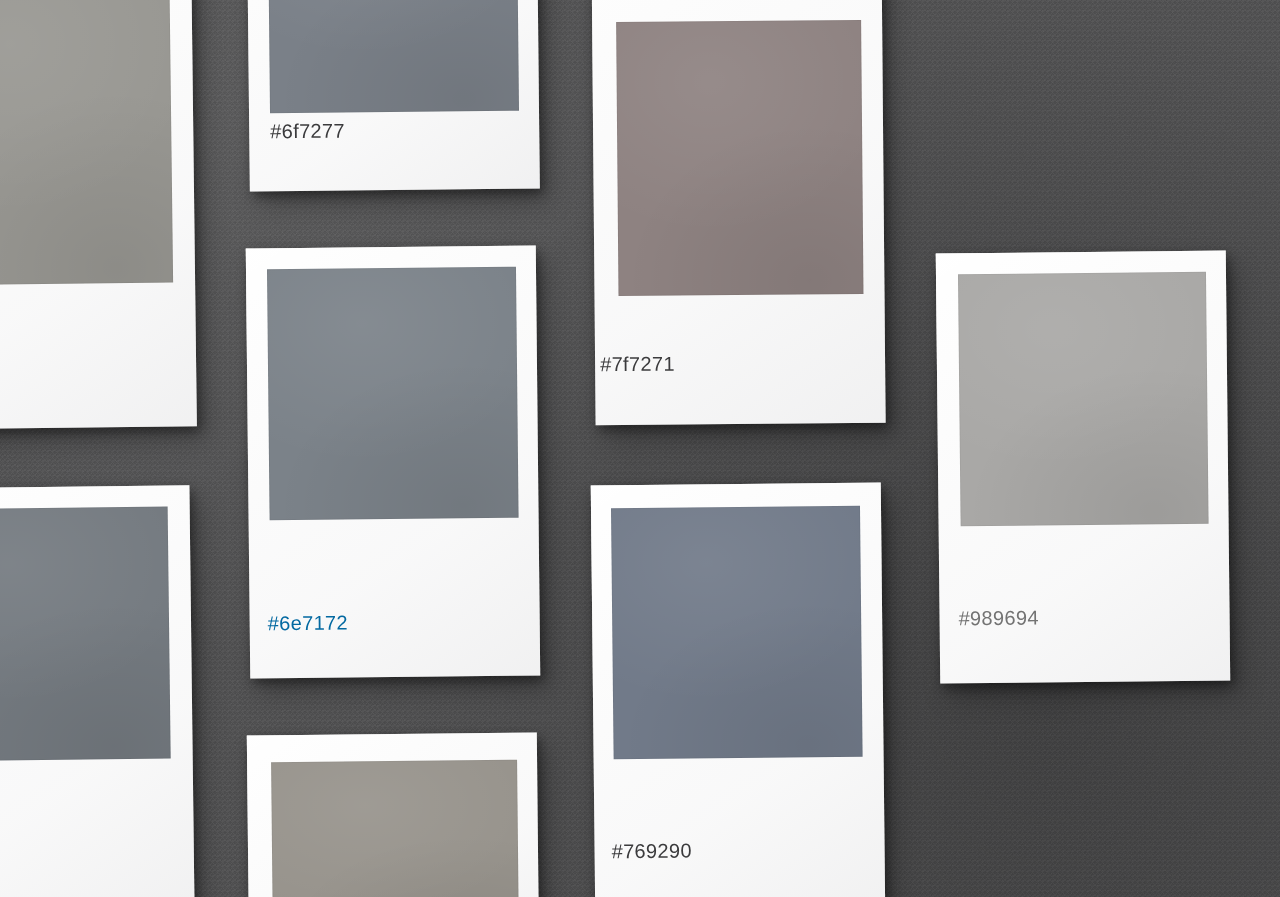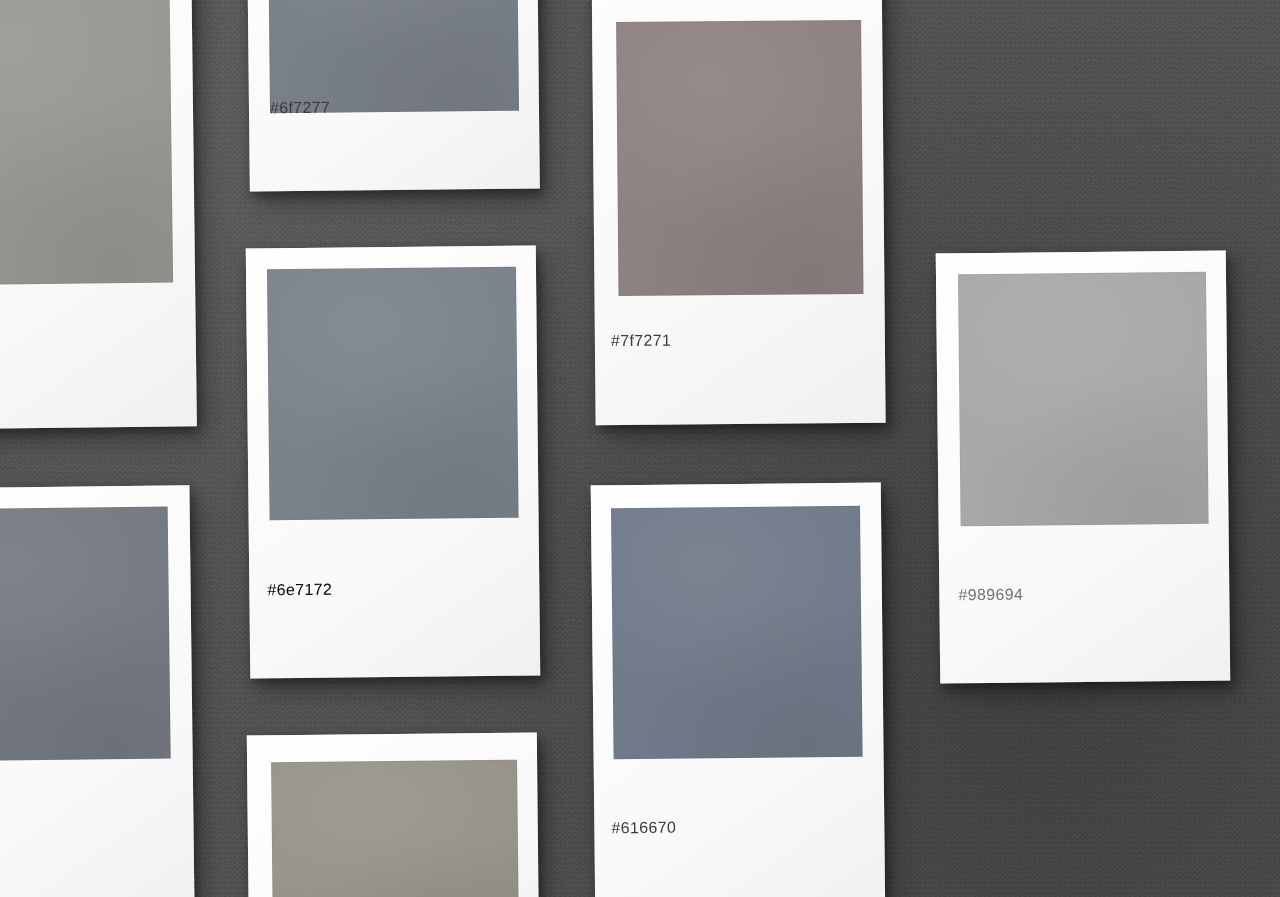--- a/index.html
+++ b/index.html
@@ -59,24 +59,25 @@
     position: absolute;
     inset: 0;
     background:
       radial-gradient(ellipse 120% 90% at 38% 22%, rgba(255,255,255,0.075) 0%, rgba(255,255,255,0) 62%),
       radial-gradient(ellipse 130% 100% at 78% 95%, rgba(0,0,0,0.075) 0%, rgba(0,0,0,0) 58%);
     pointer-events: none;
   }
   .hexlabel {
     position: absolute;
     color: #3b3b3d;
-    font-size: 16px;
+    font-size: 20px;
     letter-spacing: 0.35px;
     white-space: nowrap;
     font-weight: 400;
+    margin-top: 21px;
   }
 </style>
 </head>
 <body>
 
 <div id="scene">
 
   <div id="bg-texture"></div>
 
   <svg id="bg-noise" width="1280" height="897">
@@ -99,48 +100,48 @@
         <div class="swatch" style="left: 21px; top: 21px; width: 249px; height: 251px; background-color: rgb(122, 128, 136);">
           <div class="swatch-shade"></div>
         </div>
         <div class="hexlabel" style="left: 21px; top: 258px; color: rgb(59, 59, 61);">#6f7277</div>
       </div>
       <div class="card" style="left: 593px; top: -177px; width: 290px; height: 601px; transform: rotate(-0.5deg);">
         <div class="card-sheen"></div>
         <div class="swatch" style="left: 24px; top: 198px; width: 245px; height: 274px; background-color: rgb(142, 130, 129);">
           <div class="swatch-shade"></div>
         </div>
-        <div class="hexlabel" style="left: 16px; top: 508px; color: rgb(59, 59, 61);">#7f7271</div>
+        <div class="hexlabel" style="left: 5px; top: 508px; color: rgb(59, 59, 61);">#7f7271</div>
       </div>
       <div class="card" style="left: 248px; top: 247px; width: 290px; height: 430px; transform: rotate(-0.6deg);">
         <div class="card-sheen"></div>
         <div class="swatch" style="left: 21px; top: 21px; width: 249px; height: 251px; background-color: rgb(123, 130, 137);">
           <div class="swatch-shade"></div>
         </div>
-        <div class="hexlabel" style="left: 18px; top: 333px; color: #000000;">#6e7172</div>
+        <div class="hexlabel" style="left: 18px; top: 343px; color: #0369a1;">#6e7172</div>
       </div>
       <div class="card" style="left: 938px; top: 252px; width: 290px; height: 430px; transform: rotate(-0.6deg);">
         <div class="card-sheen"></div>
         <div class="swatch" style="left: 22px; top: 21px; width: 248px; height: 252px; background-color: rgb(169, 168, 166);">
           <div class="swatch-shade"></div>
         </div>
         <div class="hexlabel" style="left: 19px; top: 333px; color: #737373;">#989694</div>
       </div>
       <div class="card" style="left: -110px; top: 487px; width: 302px; height: 430px; transform: rotate(-0.7deg);">
         <div class="card-sheen"></div>
         <div class="swatch" style="left: 22px; top: 21px; width: 258px; height: 252px; background-color: rgb(116, 122, 128);">
           <div class="swatch-shade"></div>
         </div>
       </div>
       <div class="card" style="left: 593px; top: 484px; width: 290px; height: 430px; transform: rotate(-0.6deg);">
         <div class="card-sheen"></div>
         <div class="swatch" style="left: 20px; top: 23px; width: 249px; height: 251px; background-color: rgb(113, 122, 137);">
           <div class="swatch-shade"></div>
         </div>
-        <div class="hexlabel" style="left: 17px; top: 334px; color: rgb(59, 59, 61);">#616670</div>
+        <div class="hexlabel" style="left: 17px; top: 334px; color: rgb(59, 59, 61);">#769290</div>
       </div>
       <div class="card" style="left: 248px; top: 734px; width: 290px; height: 230px; transform: rotate(-0.6deg);">
         <div class="card-sheen"></div>
         <div class="swatch" style="left: 24px; top: 27px; width: 246px; height: 200px; background-color: rgb(151, 147, 140);">
           <div class="swatch-shade"></div>
         </div>
       </div>
     </div>
 
 </div>

